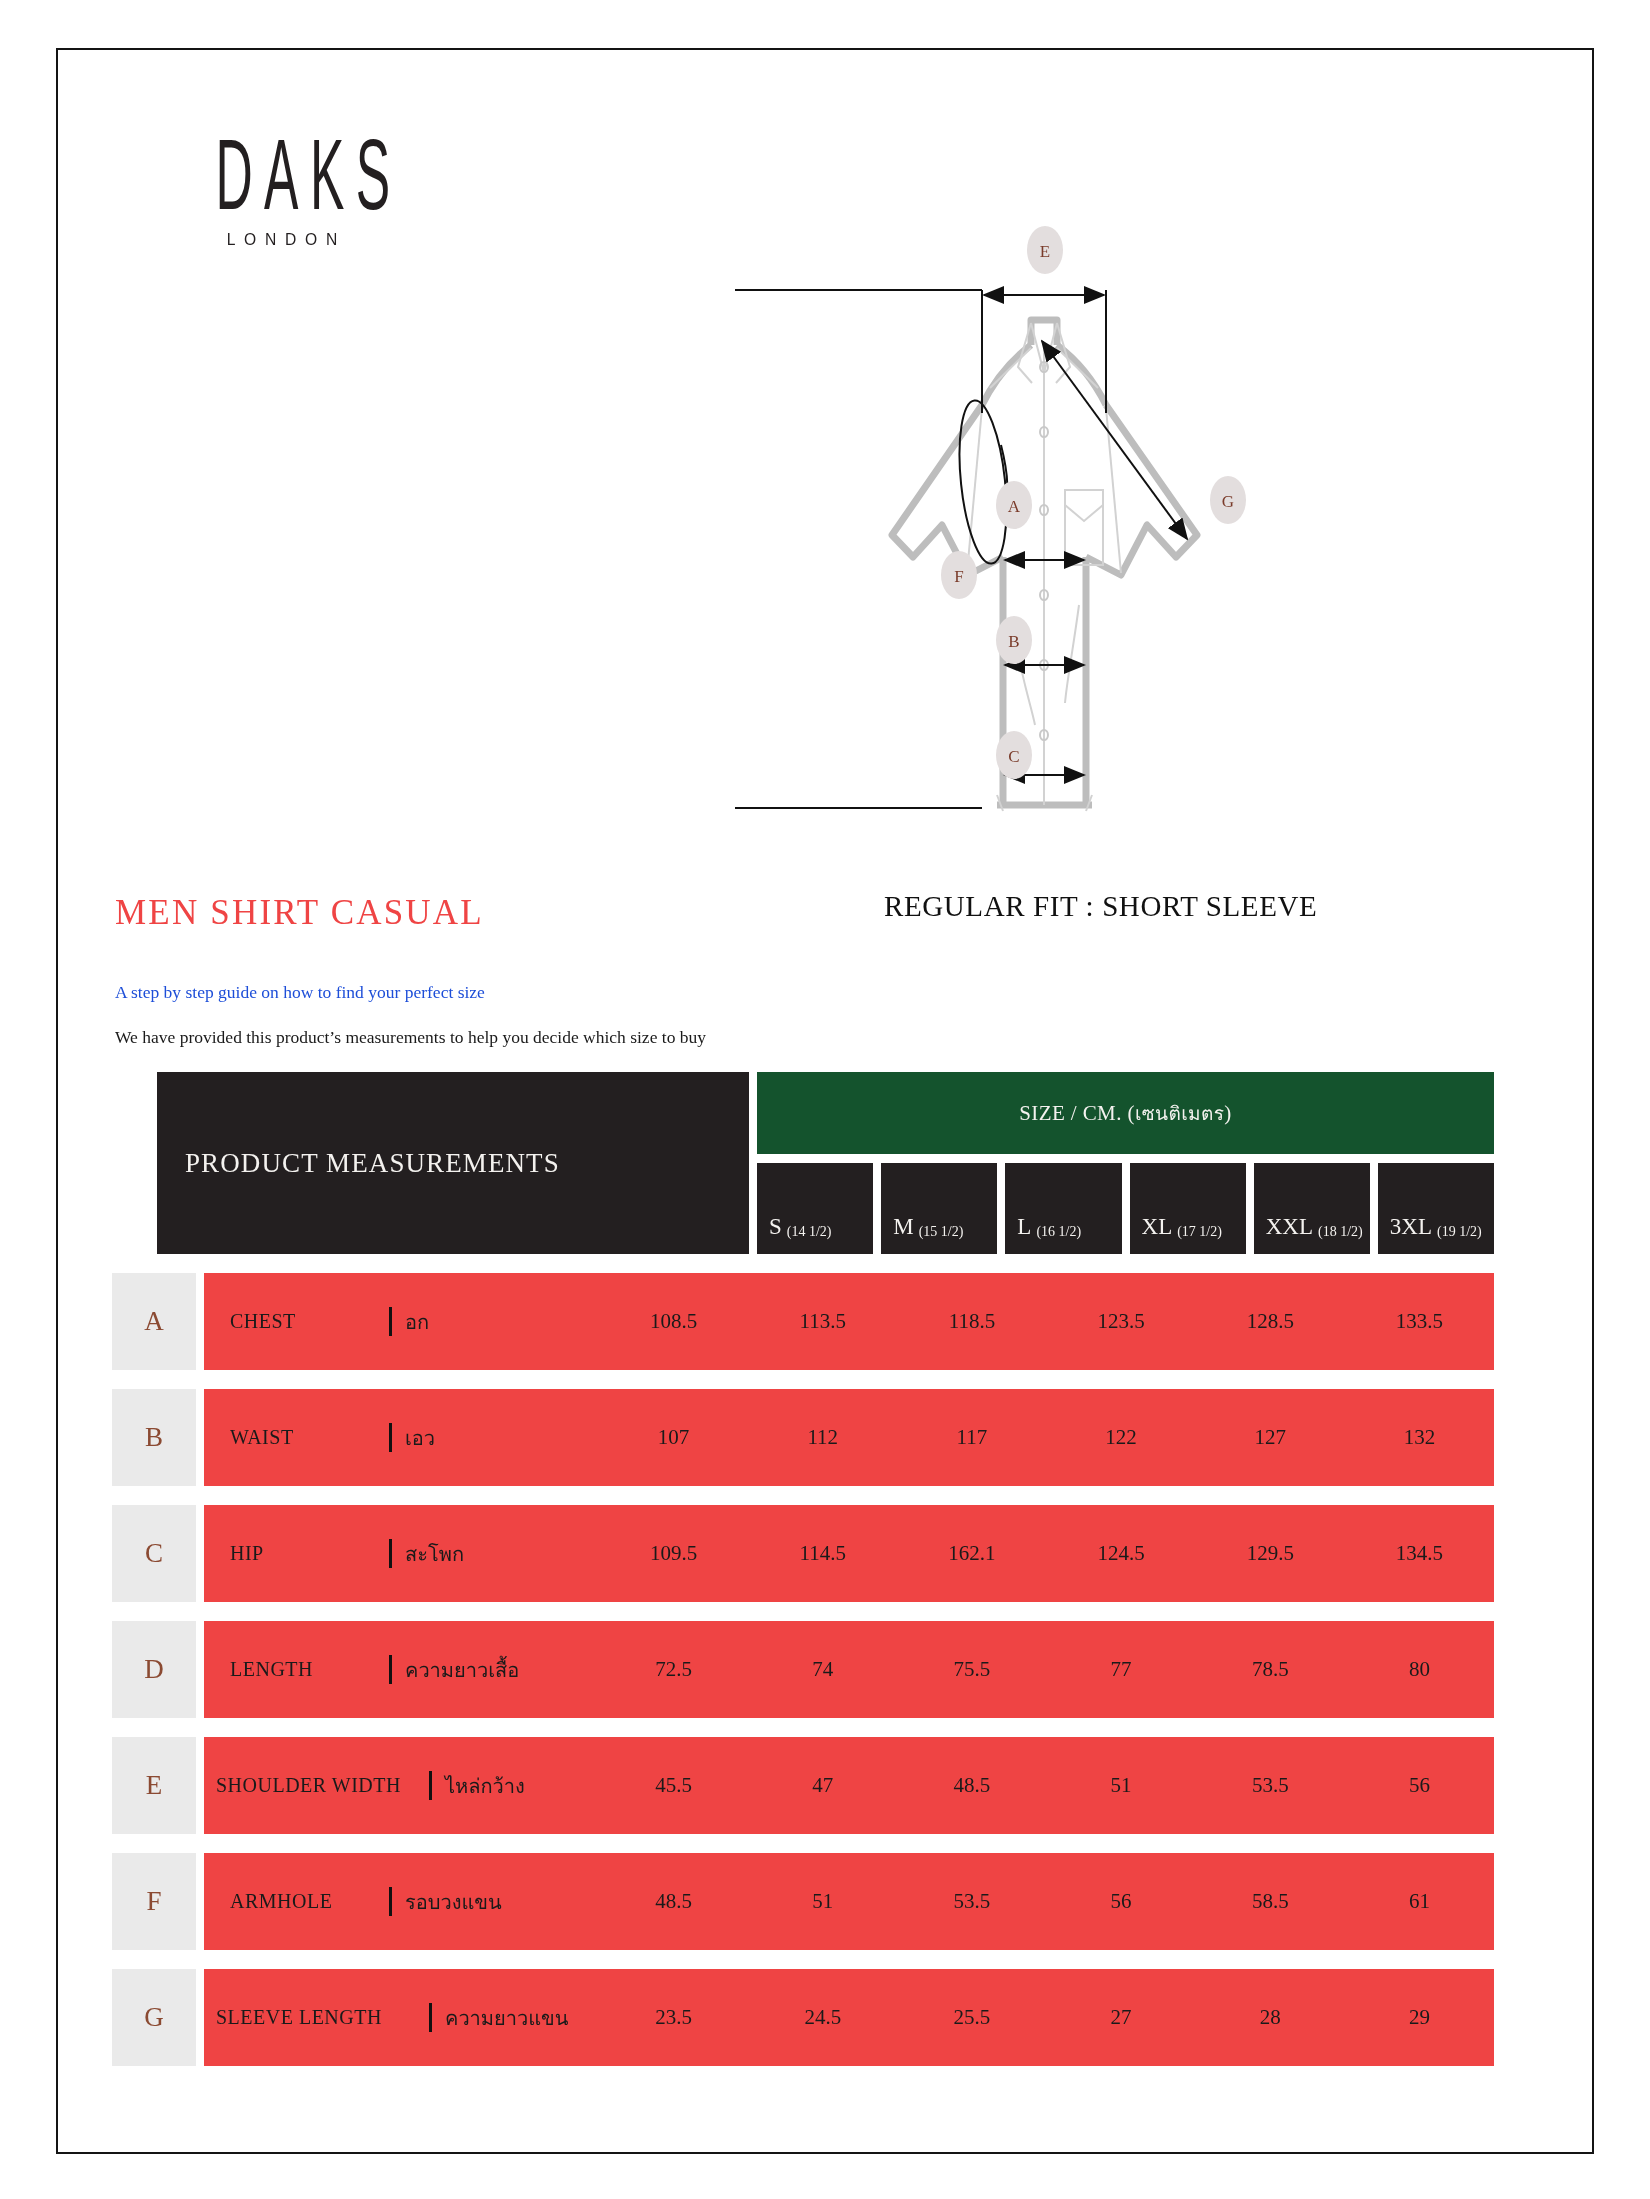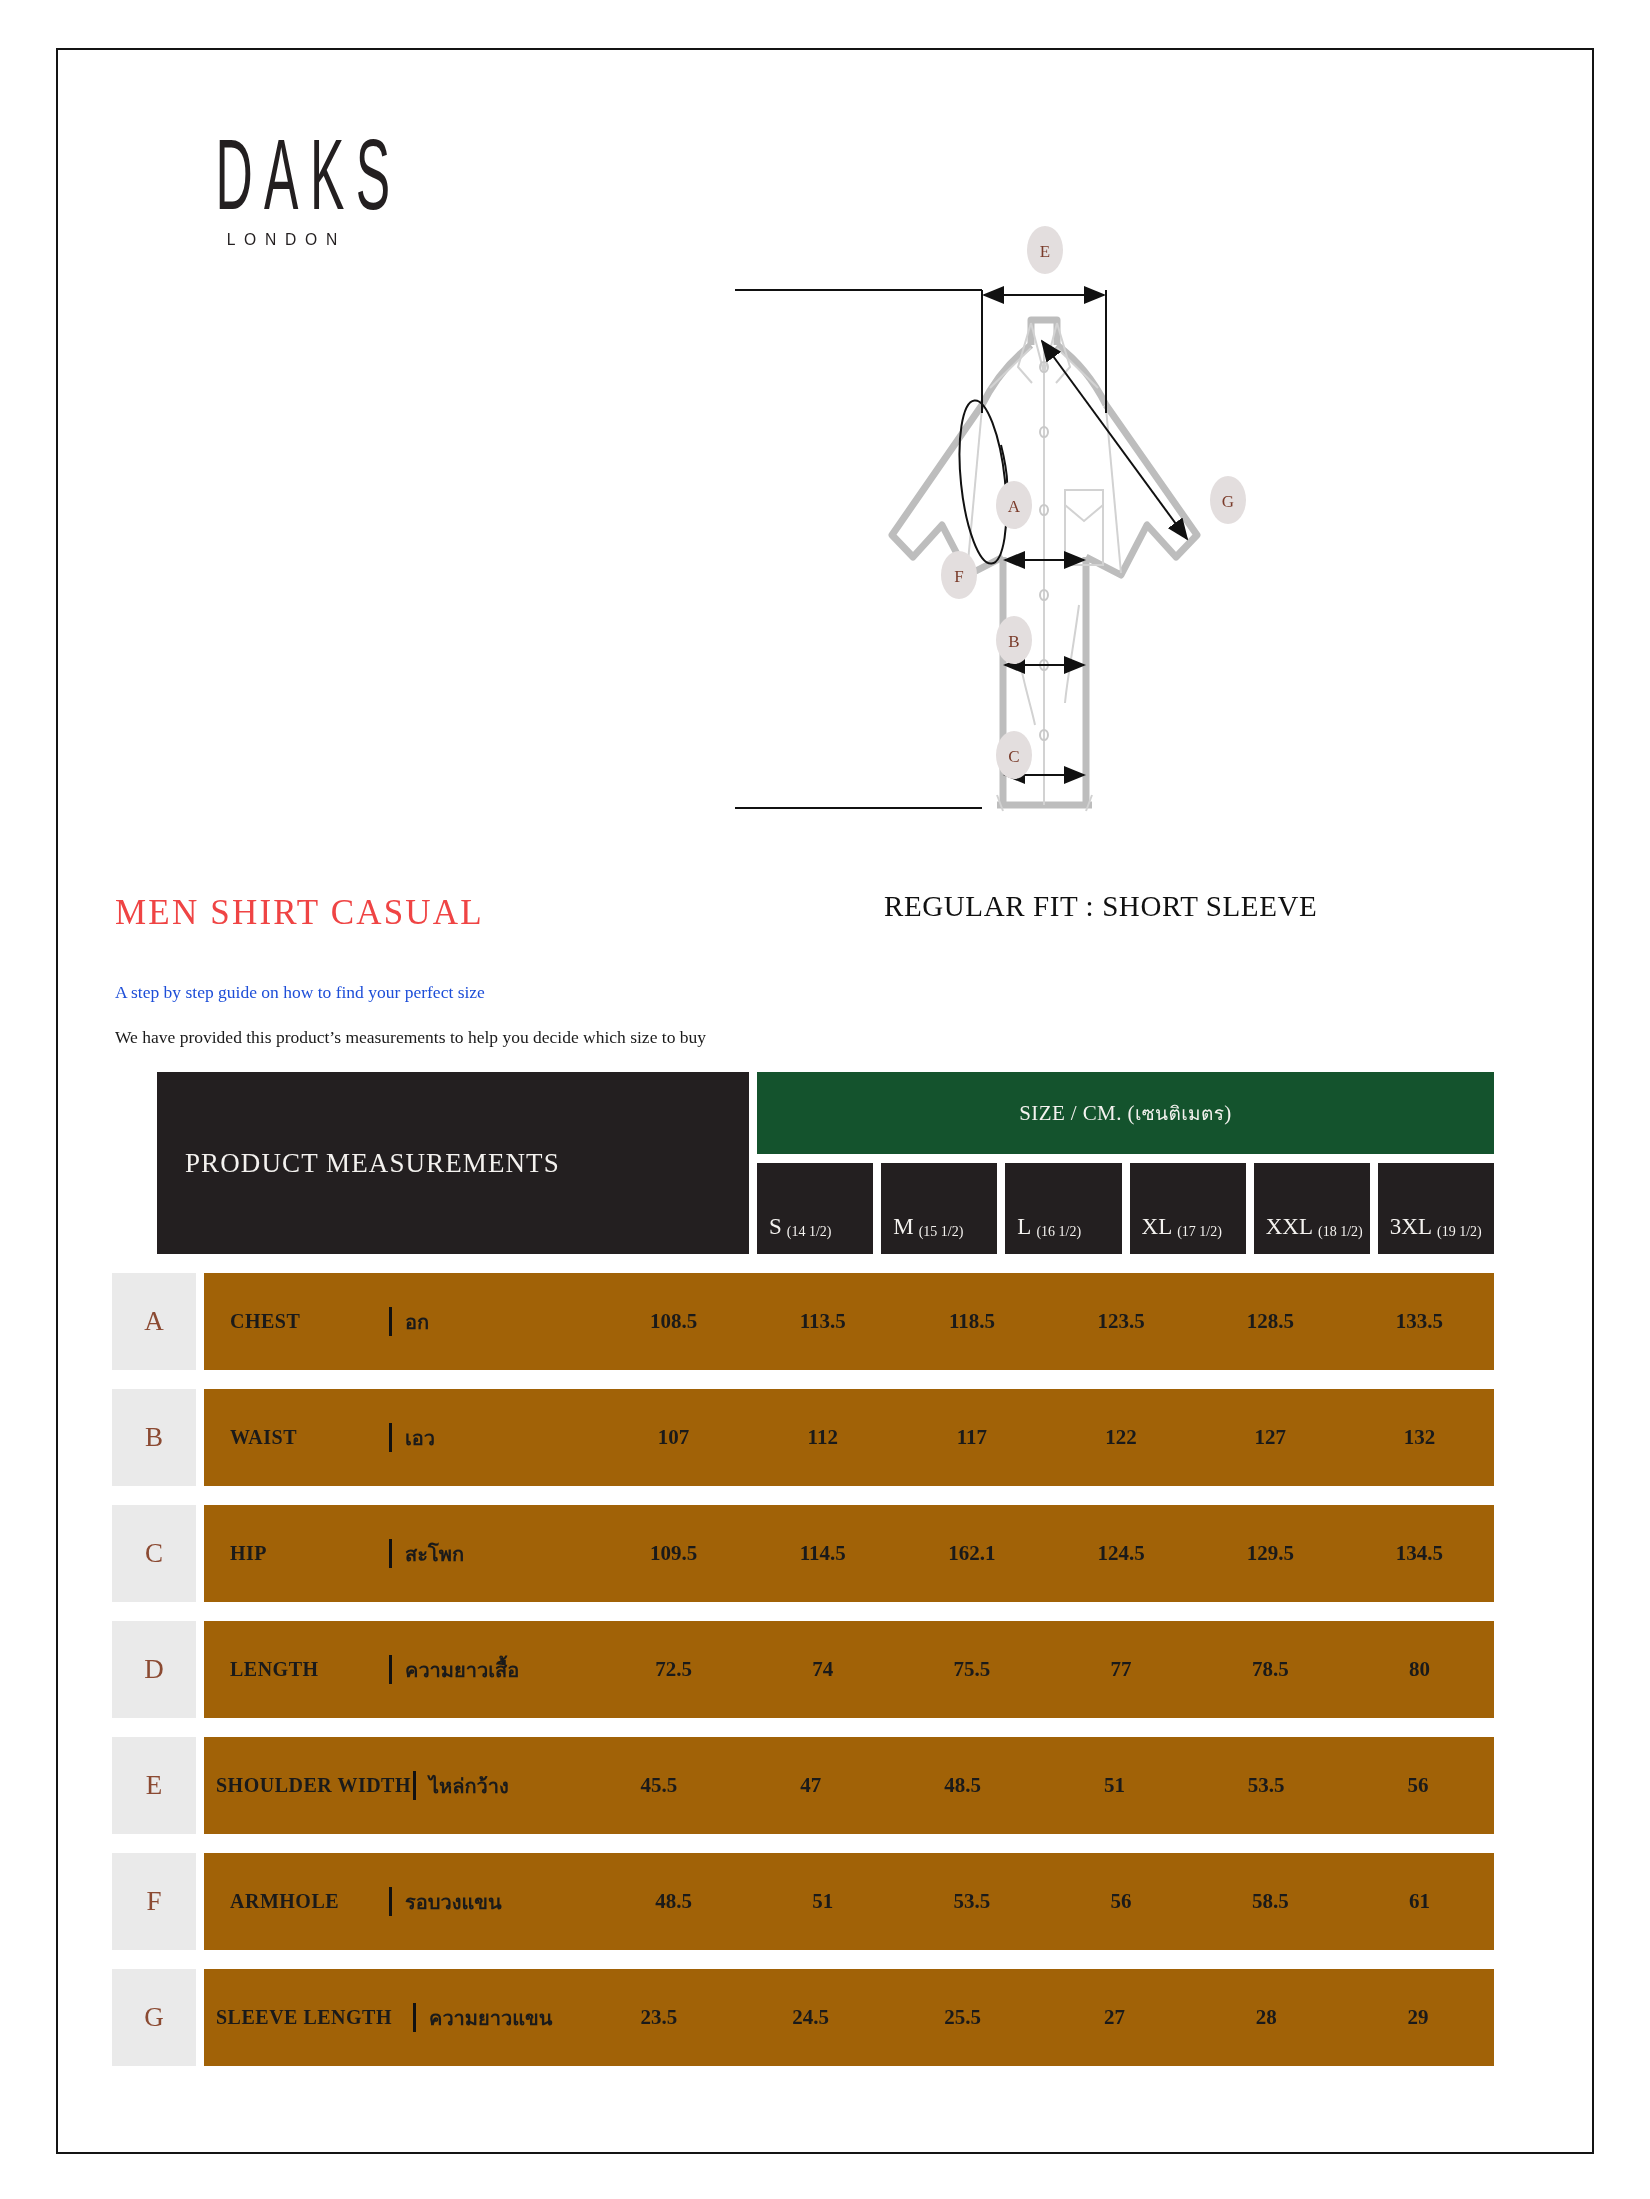--- a/index.html
+++ b/index.html
@@ -171,24 +171,23 @@
     background: #eaeaea;
     display: flex;
     align-items: center;
     justify-content: center;
     color: #8b4a32;
     font-size: 27px;
     margin-right: 8px;
   }
   .cell-body {
     flex: 1;
-    background: #a16207;
+    background: #ef4444;
     display: flex;
     align-items: center;
-    font-weight: bold;
   }
   .label-en {
     width: 185px;
     padding-left: 26px;
     font-size: 20px;
     letter-spacing: 0.5px;
     color: #1a1a1a;
     white-space: nowrap;
   }
   .label-th-wrap {
@@ -213,21 +212,21 @@
     flex: 1;
     display: flex;
   }
   .val {
     flex: 1;
     text-align: center;
     font-size: 21px;
     color: #1a1a1a;
   }
   
-  .data-row.th-wide .label-en { width: 209px; padding-left: 12px; }
+  .data-row.th-wide .label-en { width: 225px; padding-left: 12px; }
   .data-row.th-wide .label-th-wrap { width: 170px; }
 </style>
 </head>
 <body>
 
 <div class="sheet">
 
   <div class="page-frame"></div>
 
   <div class="logo-block">

